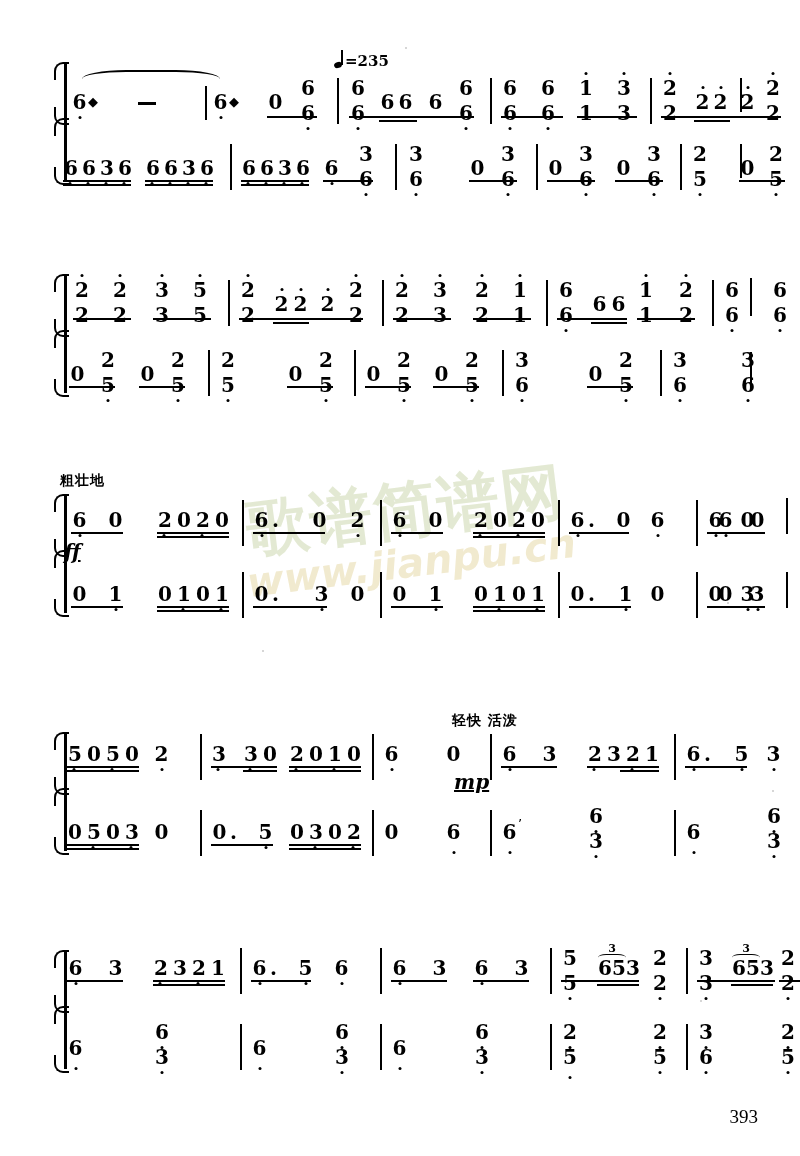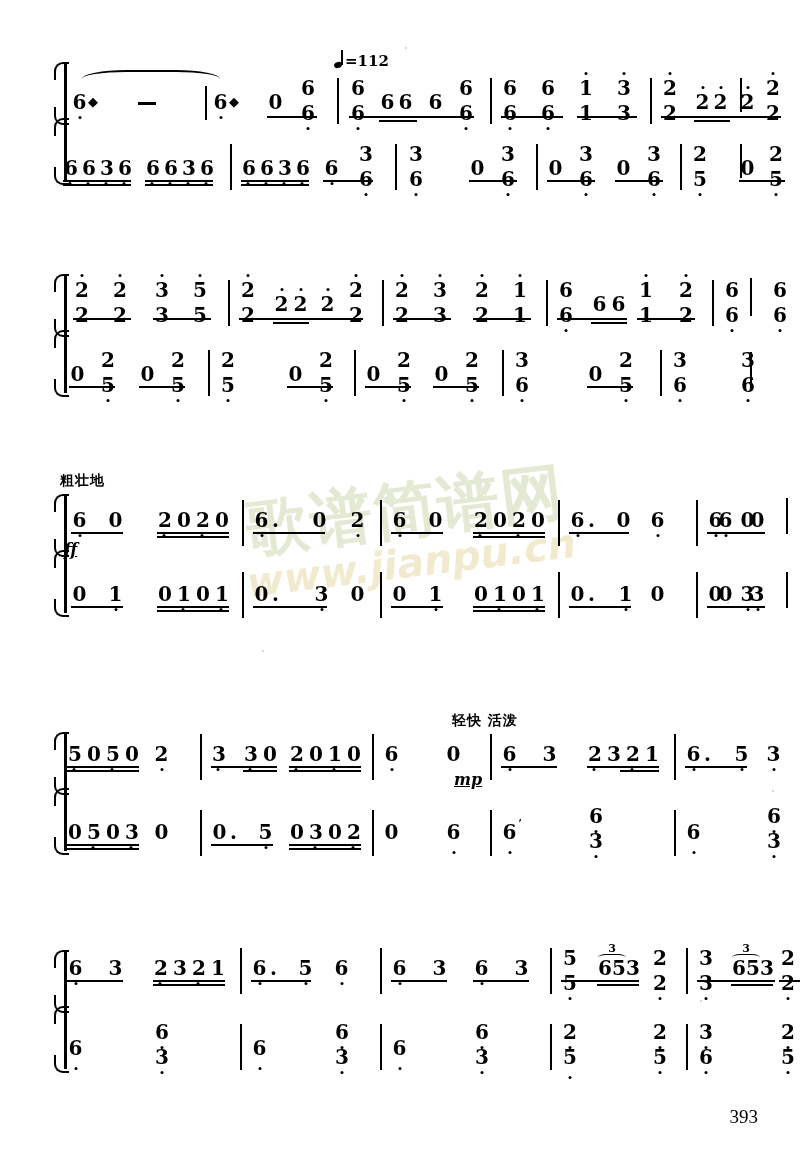--- a/index.html
+++ b/index.html
@@ -101,21 +101,21 @@
   .cn-mark{
     position:absolute;
     font-family:"DejaVu Sans",sans-serif;
     font-weight:bold;font-size:14px;
     letter-spacing:1px;
     white-space:nowrap;
   }
   .dyn{
     position:absolute;
     font-family:"DejaVu Serif",serif;
-    font-style:italic;font-weight:bold;font-size:16px;text-decoration:underline;
+    font-style:italic;font-weight:bold;font-size:20px;text-decoration:underline;
   }
   .tempo{
     position:absolute;
     font-family:"DejaVu Serif",serif;
     font-weight:bold;font-size:15px;
     white-space:nowrap;
   }
   .tempo .qn{
     display:inline-block;position:relative;width:11px;height:16px;
     vertical-align:-3px;
@@ -160,21 +160,21 @@
 
     <div class="brace" style="height:125px;">
       <div class="bar" style="top:4px;height:117px;"></div>
       <div class="hook t" style="top:2px;"></div>
       <div class="hook b" style="top:107px;"></div>
       <div class="hook t" style="top:58px;"></div>
       <div class="hook b" style="top:47px;"></div>
     </div>
 
     <div class="tempo" style="left:284px;top:-8px;">
-      <span class="qn"></span><span>=112</span>
+      <span class="qn"></span><span>=235</span>
     </div>
 
     <div class="staffline" style="left:0px;top:22px;">
       <div class="tie" style="left:32px;top:-12px;width:138px;"></div>
       <div class="n" style="left:22px;top:10px;">
           <span class="gl">6<i class="dot-dn"></i></span>
         </div>
       <div class="orn" style="left:38px;top:12px;">◆</div>
       <div class="dash" style="left:88px;top:20px;"></div>
       <div class="barline thin" style="left:155px;top:4px;height:34px;"></div>

